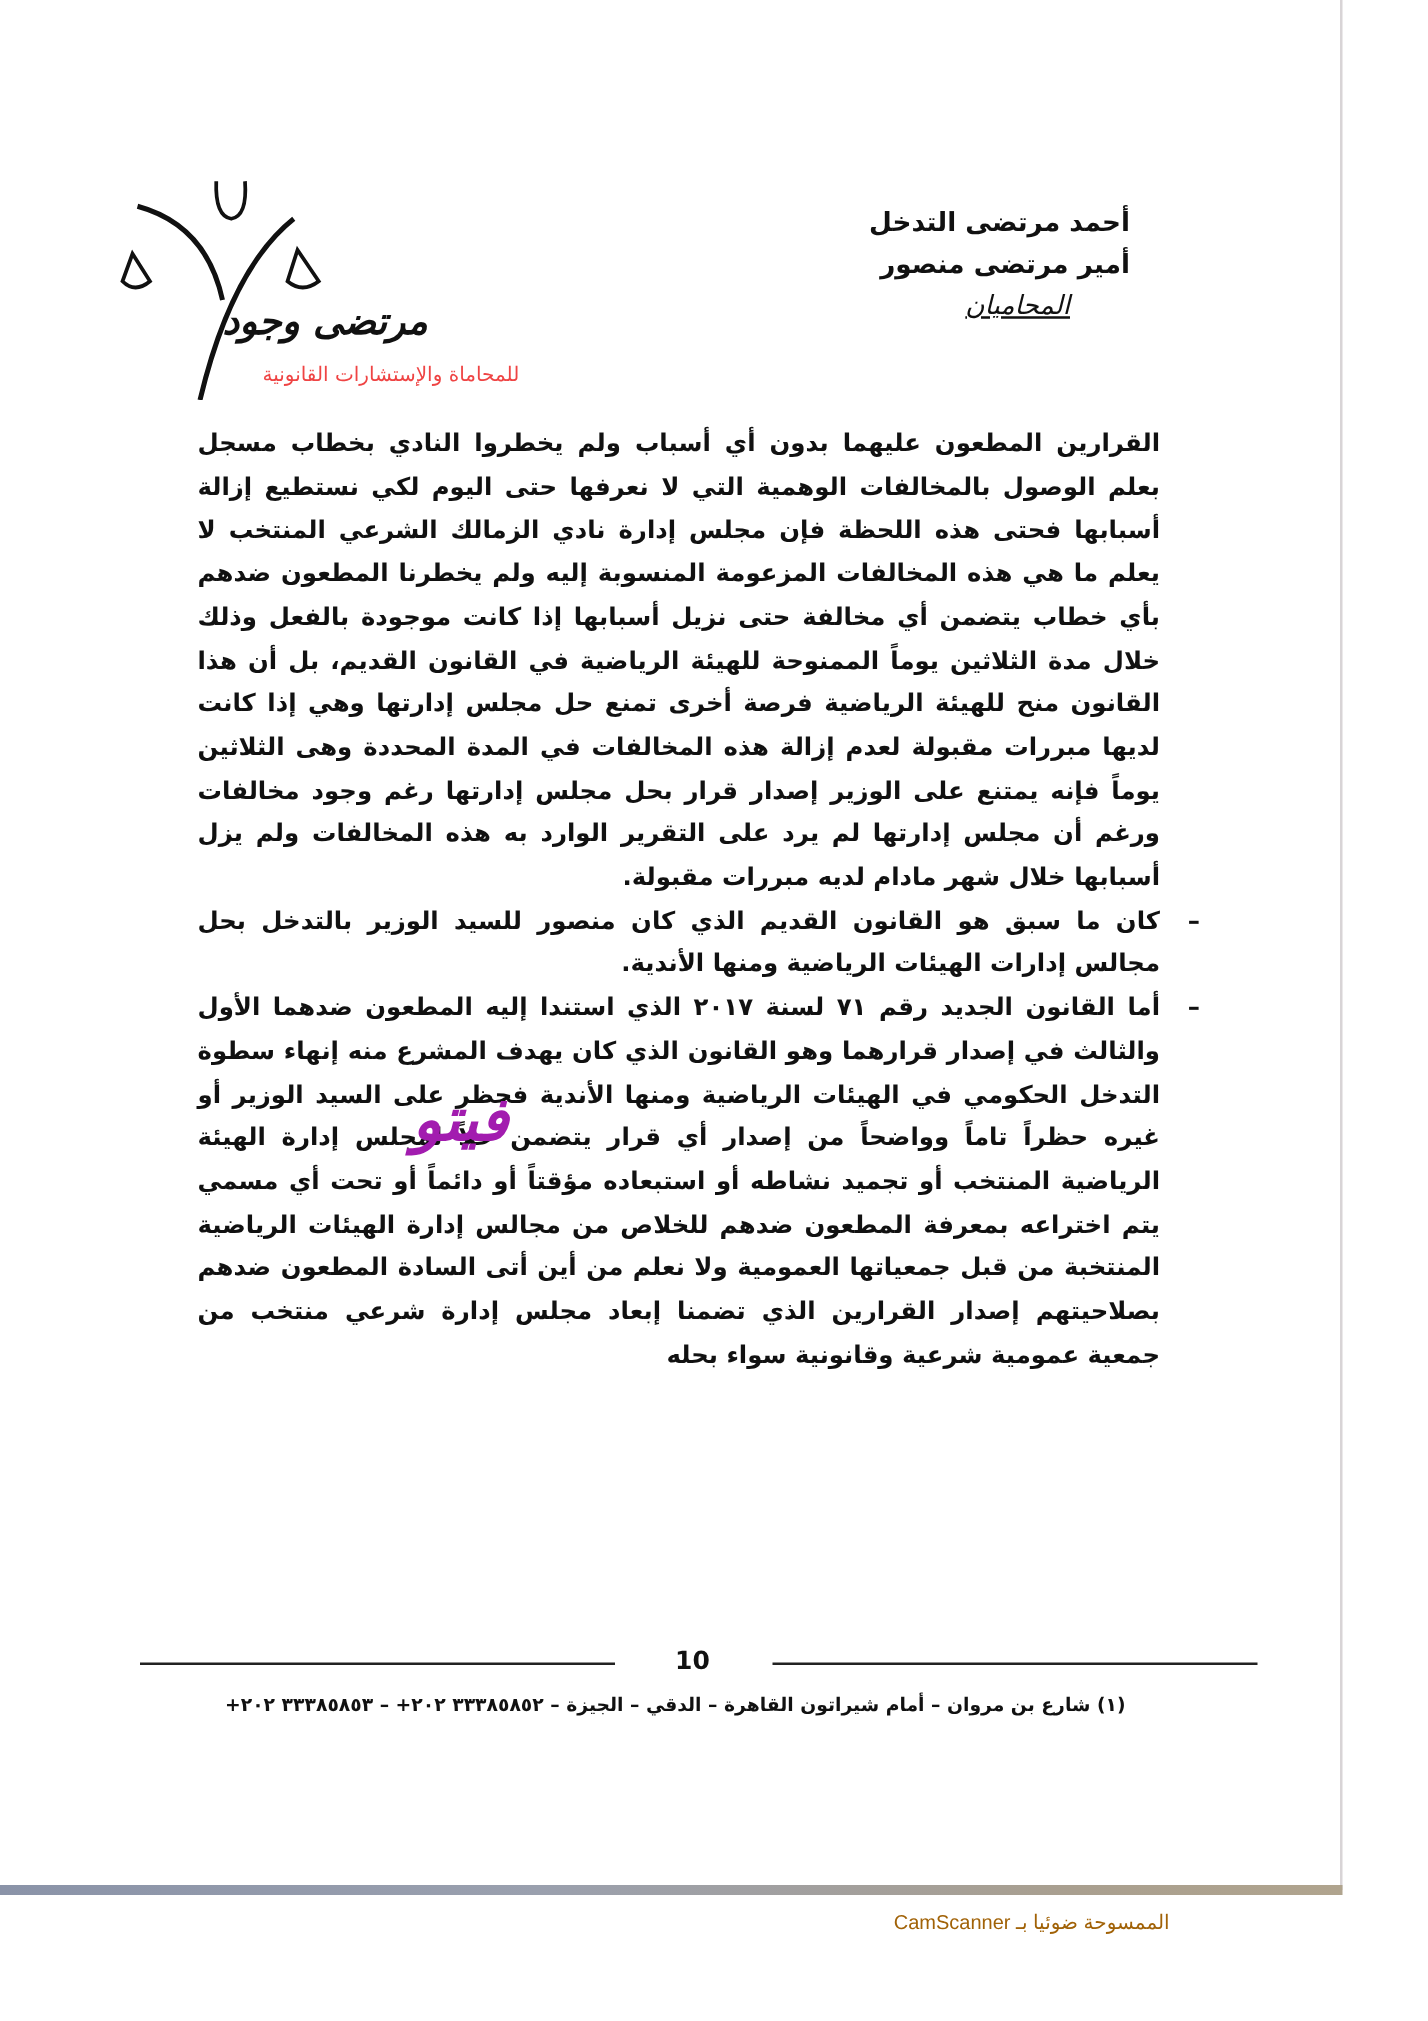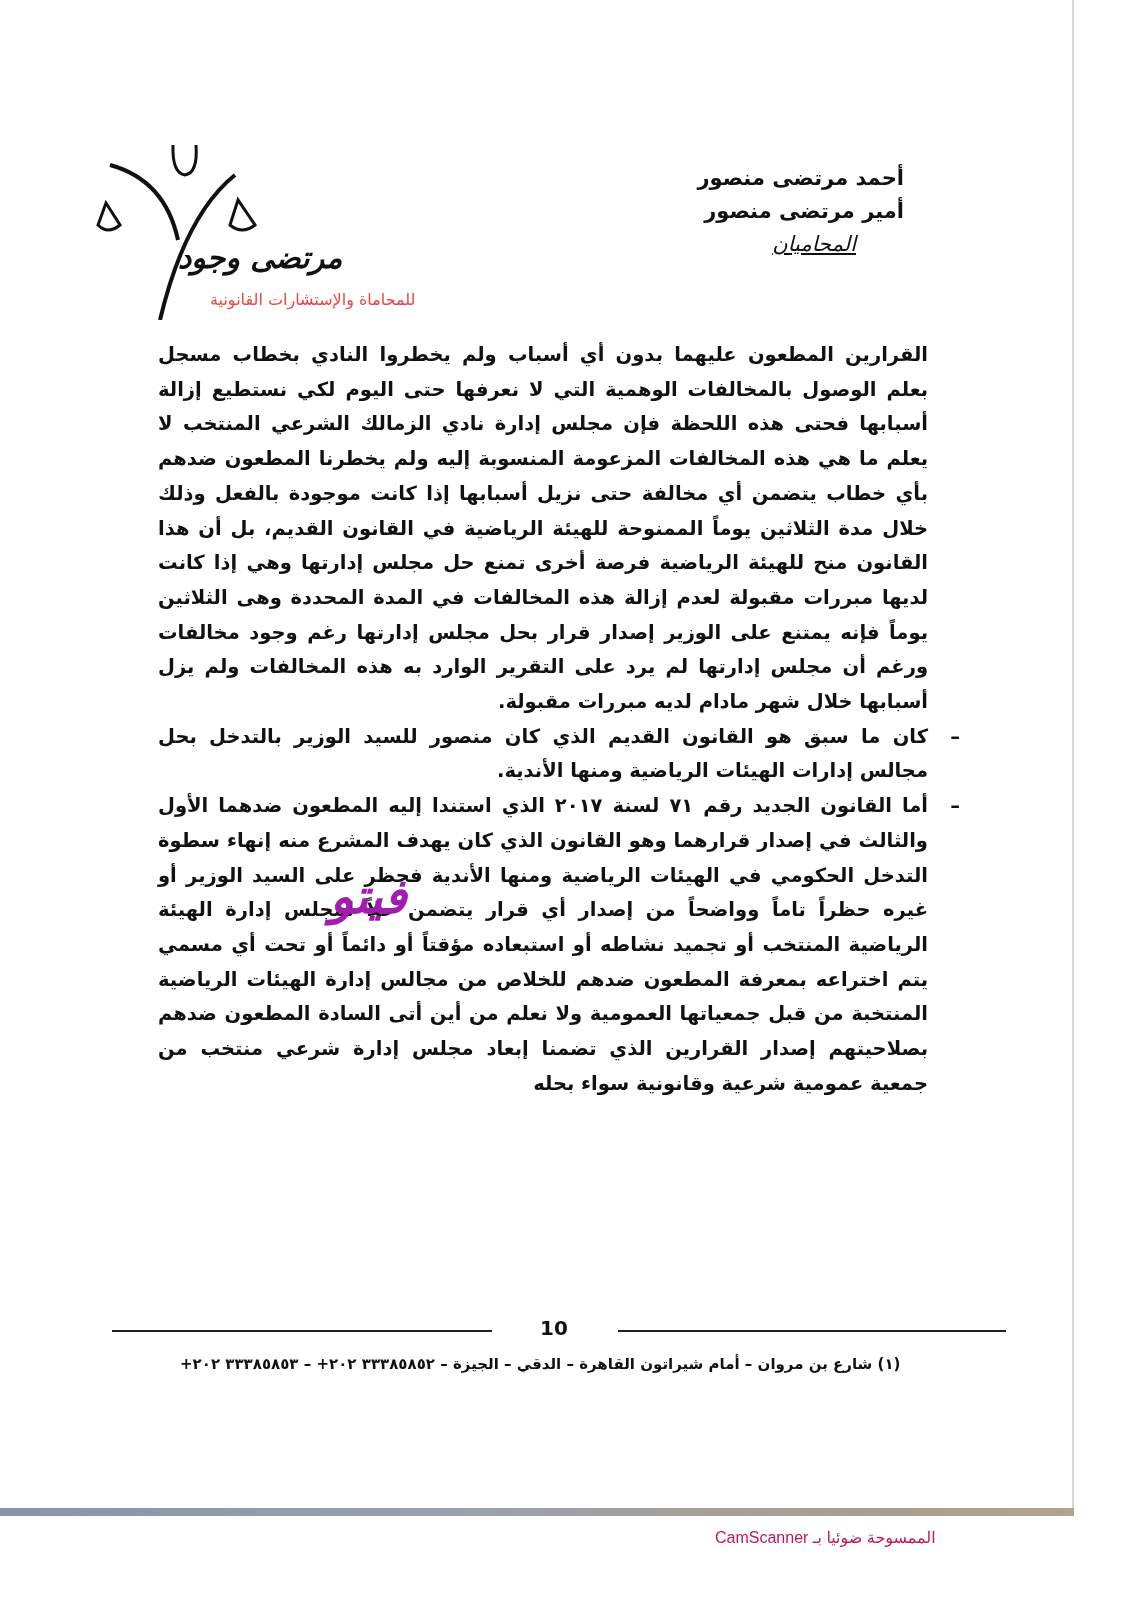--- a/index.html
+++ b/index.html
@@ -12,39 +12,39 @@
     .header-names { position:absolute; right:168px; top:162px; direction:rtl; text-align:right; font-size:21px; font-weight:bold; line-height:33px; }
     .header-names .title { text-decoration:underline; font-weight:normal; margin-right:48px;font-style:italic; }
     .body-text { position:absolute; left:158px; width:770px; top:338px; direction:rtl; text-align:justify; font-size:19.5px; font-weight:bold; line-height:34.7px; }
     .body-text p { margin:0; text-align-last:right; }
     .bullet { position:relative; padding-right:0; }
     .bullet .dash { position:absolute; right:-32px; top:0; }
     .watermark { position:absolute; left:330px; top:868px; font-size:48px; font-weight:bold; color:#a21caf; font-style:italic; direction:rtl; }
     .footer-line { position:absolute; top:1330px; height:2px; background:#222; }
     .page-number { position:absolute; left:540px; top:1316px; font-size:20px; font-weight:bold;text-align:right; }
     .footer-address { position:absolute; left:180px; top:1355px; width:780px; direction:rtl; text-align:left; font-size:15px; font-weight:bold; white-space:nowrap; }
-    .camscanner { position:absolute; left:715px; top:1528px; font-size:16px; direction:rtl; color:#be185d; font-family:"Liberation Sans", sans-serif; }
+    .camscanner { position:absolute; left:715px; top:1528px; font-size:16px; direction:rtl; color:#a16207; font-family:"Liberation Sans", sans-serif; }
   </style>
 </head>
 <body>
 
 <div class="page">
 
   <svg class="logo" viewBox="0 0 320 185">
     <path d="M20 30 Q75 45 88 105" stroke="#111" stroke-width="4" fill="none"></path>
     <path d="M145 40 Q95 80 70 185" stroke="#111" stroke-width="4" fill="none"></path>
     <path d="M83 10 Q82 38 95 40 Q108 38 106 10" stroke="#111" stroke-width="3" fill="none"></path>
     <path d="M16 68 L8 90 Q18 100 30 90 Z" stroke="#111" stroke-width="3" fill="none"></path>
     <path d="M148 65 L140 90 Q152 100 165 90 Z" stroke="#111" stroke-width="3" fill="none"></path>
   </svg>
   <div class="logo-title">مرتضى وجود</div>
   <div class="logo-sub">للمحاماة والإستشارات القانونية</div>
 
   <div class="header-names">
-    <div>أحمد مرتضى منصور</div>
+    <div>أحمد مرتضى التدخل</div>
     <div>أمير مرتضى منصور</div>
     <div class="title">المحاميان</div>
   </div>
 
   <div class="body-text">
     <p>القرارين المطعون عليهما بدون أي أسباب ولم يخطروا النادي بخطاب مسجل بعلم الوصول بالمخالفات الوهمية التي لا نعرفها حتى اليوم لكي نستطيع إزالة أسبابها فحتى هذه اللحظة فإن مجلس إدارة نادي الزمالك الشرعي المنتخب لا يعلم ما هي هذه المخالفات المزعومة المنسوبة إليه ولم يخطرنا المطعون ضدهم بأي خطاب يتضمن أي مخالفة حتى نزيل أسبابها إذا كانت موجودة بالفعل وذلك خلال مدة الثلاثين يوماً الممنوحة للهيئة الرياضية في القانون القديم، بل أن هذا القانون منح للهيئة الرياضية فرصة أخرى تمنع حل مجلس إدارتها وهي إذا كانت لديها مبررات مقبولة لعدم إزالة هذه المخالفات في المدة المحددة وهى الثلاثين يوماً فإنه يمتنع على الوزير إصدار قرار بحل مجلس إدارتها رغم وجود مخالفات ورغم أن مجلس إدارتها لم يرد على التقرير الوارد به هذه المخالفات ولم يزل أسبابها خلال شهر مادام لديه مبررات مقبولة.</p>
     <p class="bullet">
       <span class="dash">–</span>
       <span>كان ما سبق هو القانون القديم الذي كان منصور للسيد الوزير بالتدخل بحل مجالس إدارات الهيئات الرياضية ومنها الأندية.</span>
     </p>

